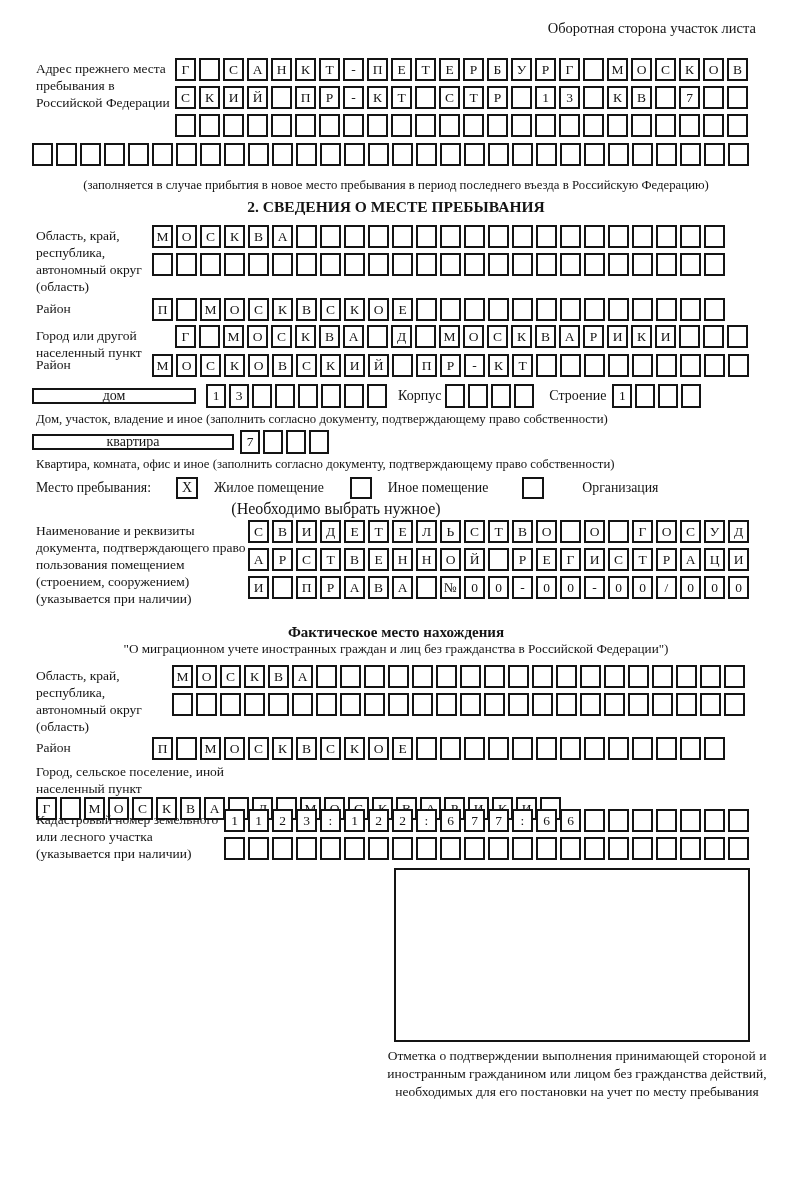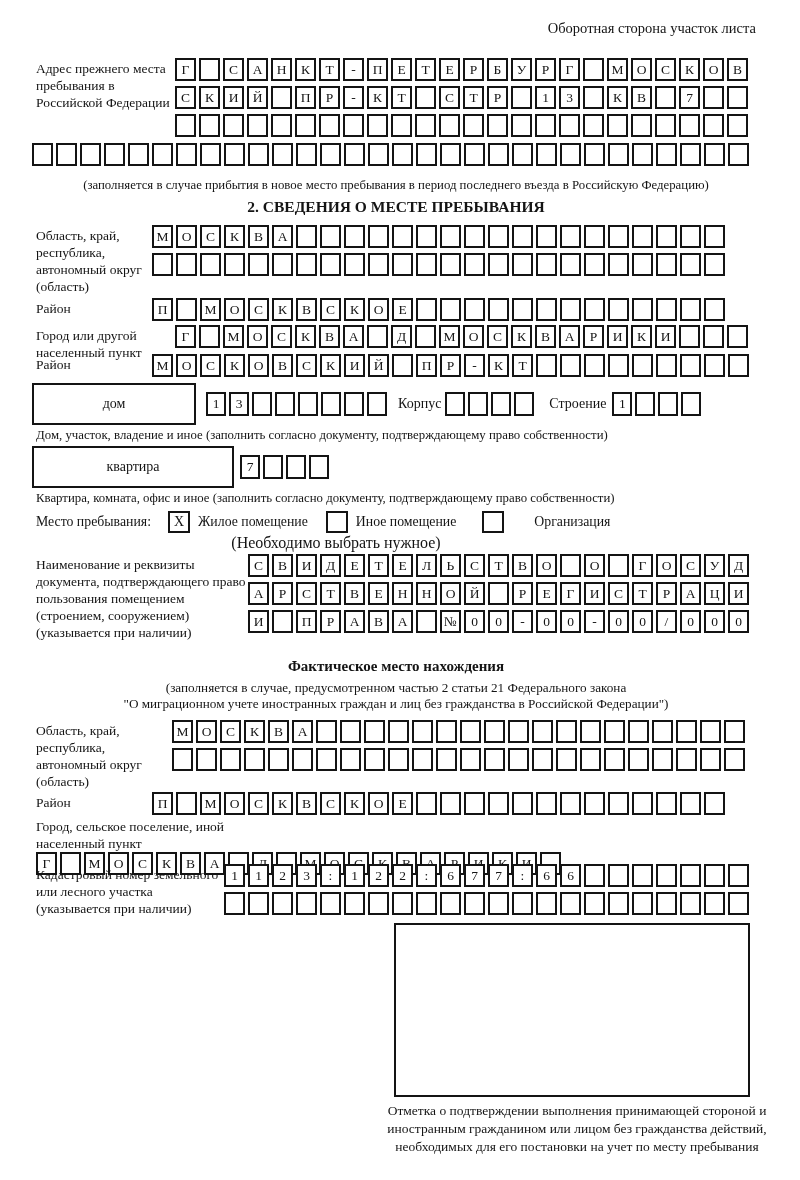--- a/index.html
+++ b/index.html
@@ -24,31 +24,31 @@
     flex:none;width:17px;height:19px;
     border:2px solid #141414;margin-right:3px;
     display:flex;align-items:center;justify-content:center;
     font-size:13.5px;line-height:1;background:#fff;
   }
   .caption{font-size:12.8px;line-height:15px;}
   .caption.center{text-align:center;}
   .sec-title{text-align:center;font-weight:bold;font-size:15.5px;line-height:20px;}
   .sub-title{text-align:center;font-weight:bold;font-size:15px;line-height:18px;}
   .label-box{
-    flex:none;box-sizing:border-box;border:2px solid #141414;height:42px;
+    flex:none;box-sizing:border-box;border:2px solid #141414;height:16px;
     display:flex;align-items:center;justify-content:center;
     font-size:14px;background:#fff;margin-left:-4px;
   }
   .lb-dom{width:164px;}
   .lb-kv{width:202px;}
   .inline-cells{display:flex;align-items:center;}
   .inline-cells .cell{width:16px;height:20px;}
   .inline-label{font-size:14px;line-height:26px;flex:none;}
   .house-row,.apt-row{display:flex;align-items:center;}
-  .stay-row{display:flex;align-items:center;height:24px;}
+  .stay-row{display:flex;align-items:center;height:24px;gap:8px;}
   .stay-label{flex:none;width:132px;font-size:13.8px;}
   .cb{
     flex:none;box-sizing:border-box;width:22px;height:22px;border:2px solid #141414;
     display:flex;align-items:center;justify-content:center;font-size:14px;background:#fff;
   }
   .opt-label{font-size:13.8px;flex:none;}
   .stay-note{margin-left:160px;width:280px;text-align:center;font-size:16px;height:16px;}
   .stamp-box{
     box-sizing:border-box;width:356px;height:174px;border:2px solid #141414;
     margin-left:358px;background:#fff;
@@ -483,21 +483,20 @@
           <span class="cell">0</span>
           <span class="cell">/</span>
           <span class="cell">0</span>
           <span class="cell">0</span>
           <span class="cell">0</span>
         </div>
     </div>
   </div>
 
   <div class="sub-title m-actual-title">Фактическое место нахождения</div>
-  <div class="caption center m-cap1" style="font-size:13.2px;line-height:16px;">(заполняется в случае, предусмотренном частью 2 статьи 21 Федерального закона</div>
   <div class="caption center" style="font-size:13.2px;line-height:16px;">"О миграционном учете иностранных граждан и лиц без гражданства в Российской Федерации")</div>
 
   <div class="frow m-region2">
     <div class="flabel w136">Область, край, республика, автономный округ (область)</div>
     <div class="rows">
       <div class="boxrow">
           <span class="cell">М</span>
           <span class="cell">О</span>
           <span class="cell">С</span>
           <span class="cell">К</span>

